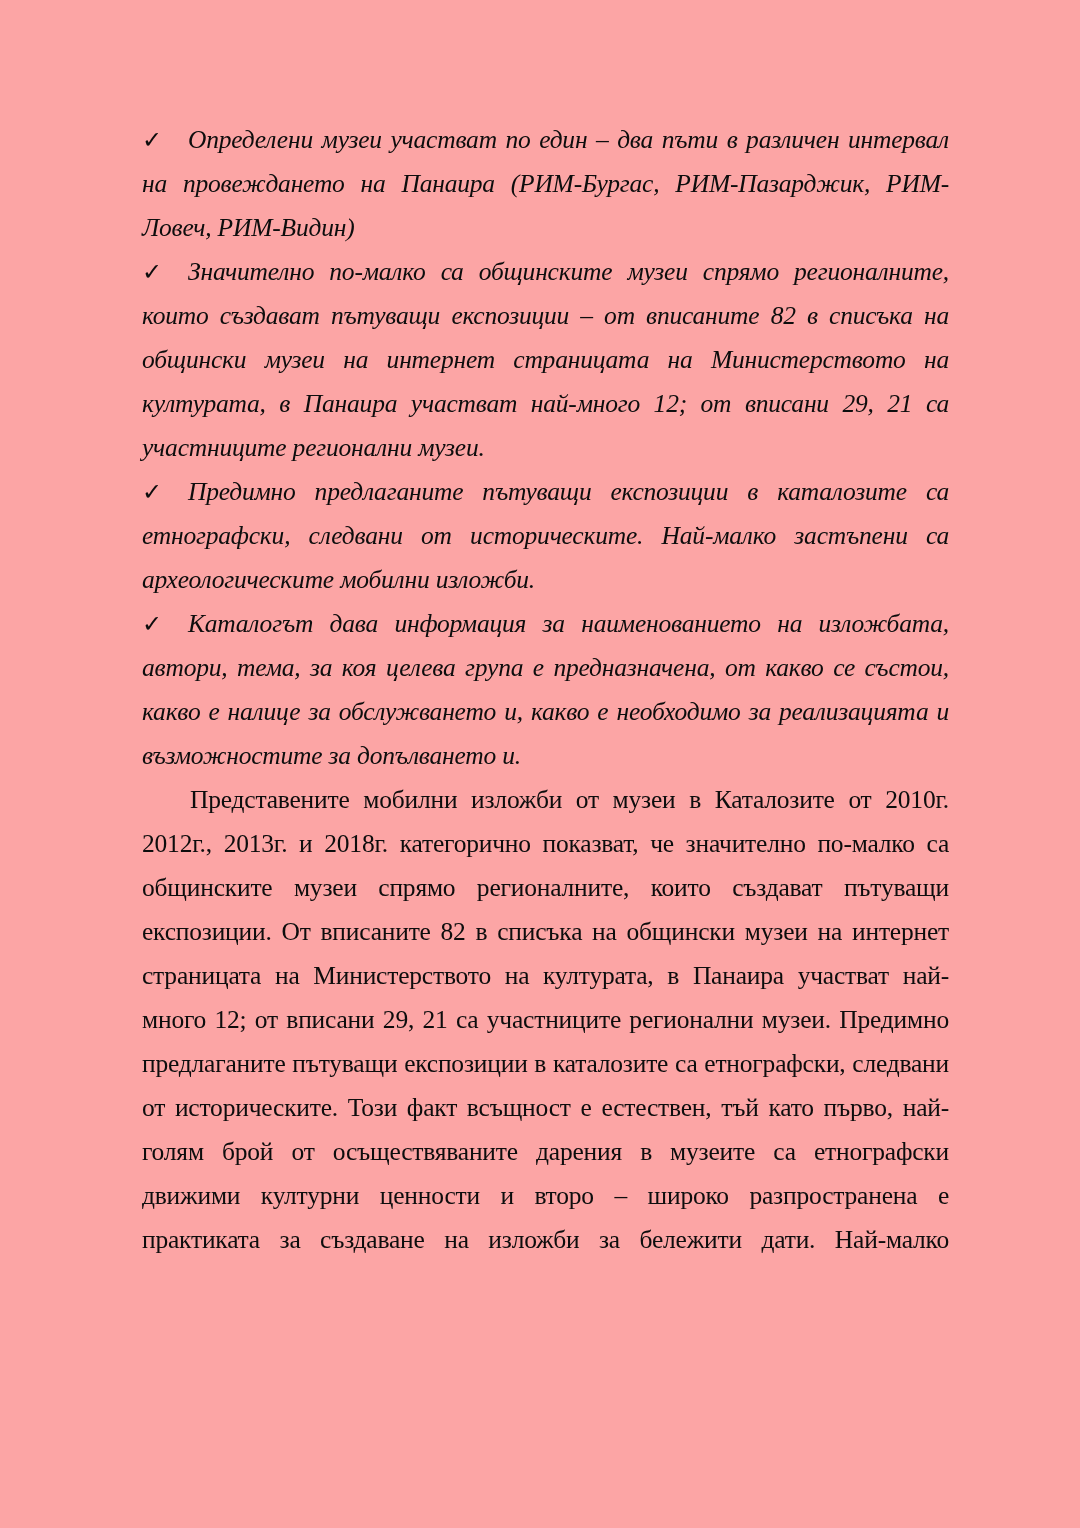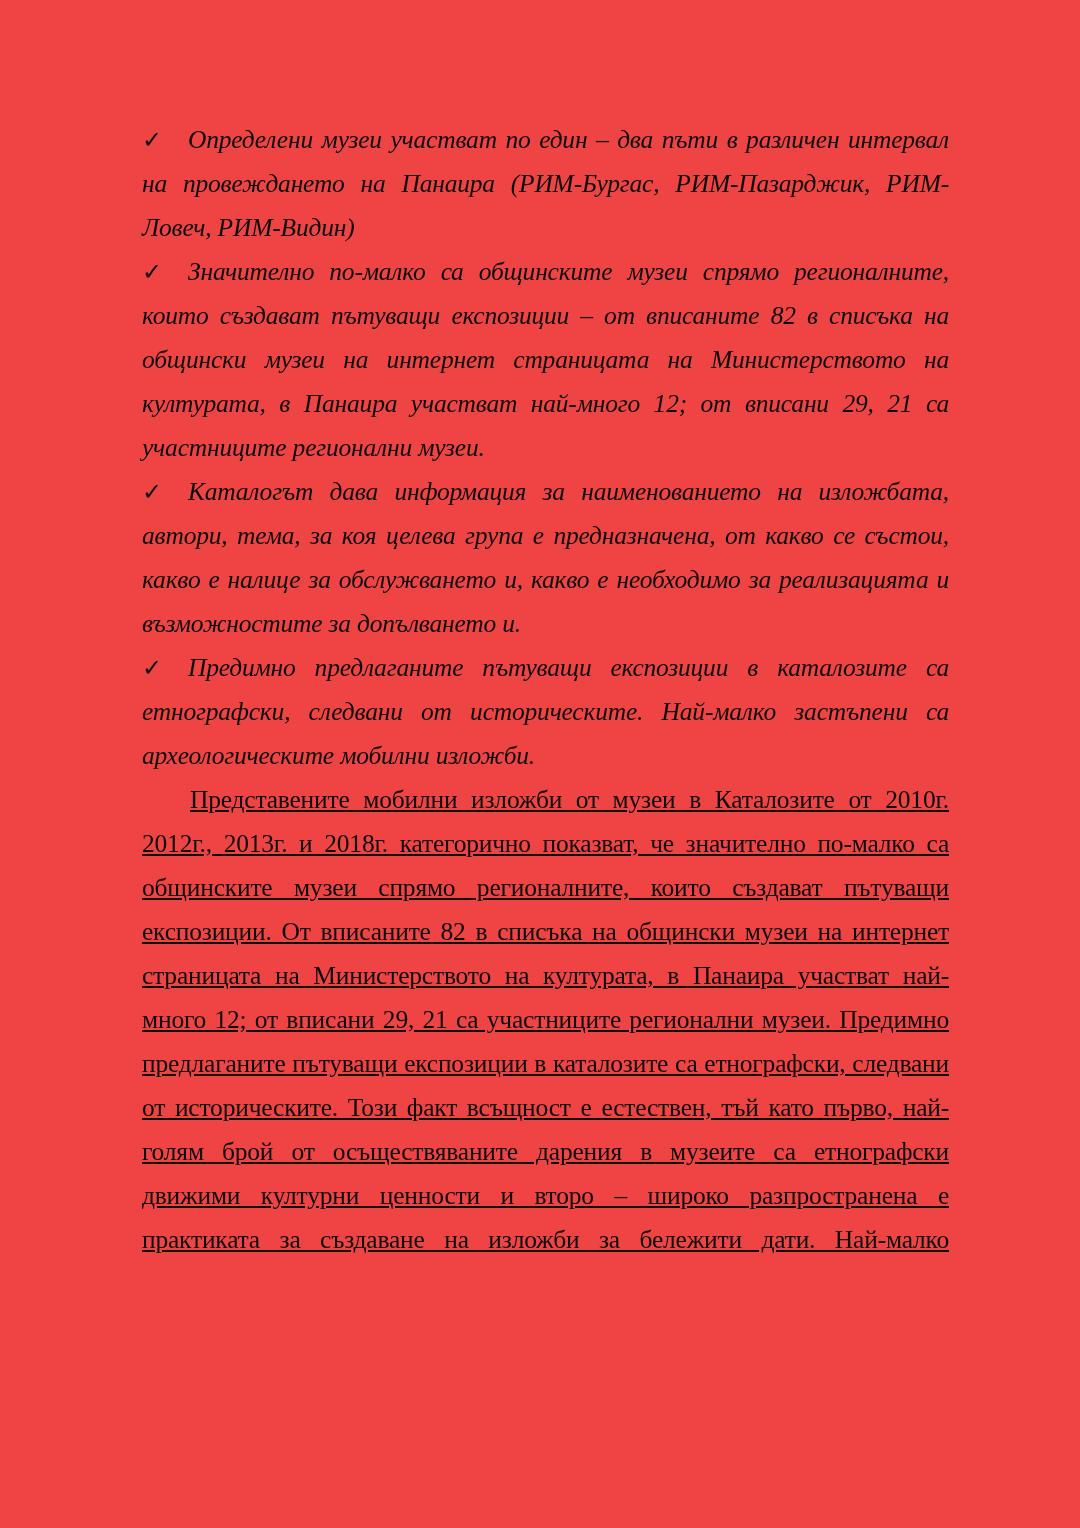--- a/index.html
+++ b/index.html
@@ -5,21 +5,21 @@
 <style>
   html, body {
     margin: 0;
     padding: 0;
     background: #ffffff;
   }
   .page {
     position: relative;
     width: 1080px;
     height: 1528px;
-    background: #ef4444;
+    background: #fca5a5;
     overflow: hidden;
     font-family: "Liberation Serif", "DejaVu Serif", serif;
     color: #0d0d0d;
   }
   .content {
     position: absolute;
     left: 142px;
     top: 118px;
     width: 807px;
   }
@@ -36,21 +36,20 @@
   .bullet .check {
     display: inline-block;
     width: 46px;
     font-style: normal;
     font-size: 24px;
     letter-spacing: 0;
   }
   .main-par {
     text-indent: 48px;
     text-align-last: justify;
-    text-decoration: underline;
   }
   .page-number {
     position: absolute;
     top: 1410px;
     left: 0;
     width: 100%;
     text-align: center;
     font-family: "Liberation Sans", "DejaVu Sans", sans-serif;
     font-size: 21px;
     color: #111111;
@@ -60,21 +59,21 @@
 <body>
 
 <div class="page">
   <div class="content">
 
     <p class="bullet"><span class="check">✓</span><span class="btxt">Определени музеи участват по един – два пъти в различен интервал на провеждането на Панаира (РИМ-Бургас, РИМ-Пазарджик, РИМ-Ловеч, РИМ-Видин)</span></p>
 
 
     <p class="bullet"><span class="check">✓</span><span class="btxt">Значително по-малко са общинските музеи спрямо регионалните, които създават пътуващи експозиции – от вписаните 82 в списъка на общински музеи на интернет страницата на Министерството на културата, в Панаира участват най-много 12; от вписани 29, 21 са участниците регионални музеи.</span></p>
 
+    <p class="bullet"><span class="check">✓</span><span class="btxt">Предимно предлаганите пътуващи експозиции в каталозите са етнографски, следвани от историческите. Най-малко застъпени са археологическите мобилни изложби.</span></p>
+
     <p class="bullet"><span class="check">✓</span><span class="btxt">Каталогът дава информация за наименованието на изложбата, автори, тема, за коя целева група е предназначена, от какво се състои, какво е налице за обслужването и, какво е необходимо за реализацията и възможностите за допълването и.</span></p>
-
-    <p class="bullet"><span class="check">✓</span><span class="btxt">Предимно предлаганите пътуващи експозиции в каталозите са етнографски, следвани от историческите. Най-малко застъпени са археологическите мобилни изложби.</span></p>
 
     <p class="main-par">Представените мобилни изложби от музеи в Каталозите от 2010г. 2012г., 2013г. и 2018г. категорично показват, че значително по-малко са общинските музеи спрямо регионалните, които създават пътуващи експозиции. От вписаните 82 в списъка на общински музеи на интернет страницата на Министерството на културата, в Панаира участват най-много 12; от вписани 29, 21 са участниците регионални музеи. Предимно предлаганите пътуващи експозиции в каталозите са етнографски, след­вани от историческите. Този факт всъщност е естествен, тъй като първо, най-голям брой от осъществяваните дарения в музеите са етнографски движими културни ценности и второ – широко разпространена е практиката за създаване на изложби за бележити дати. Най-малко</p>
 
   </div>
 
 </div>
 
 </body></html>

